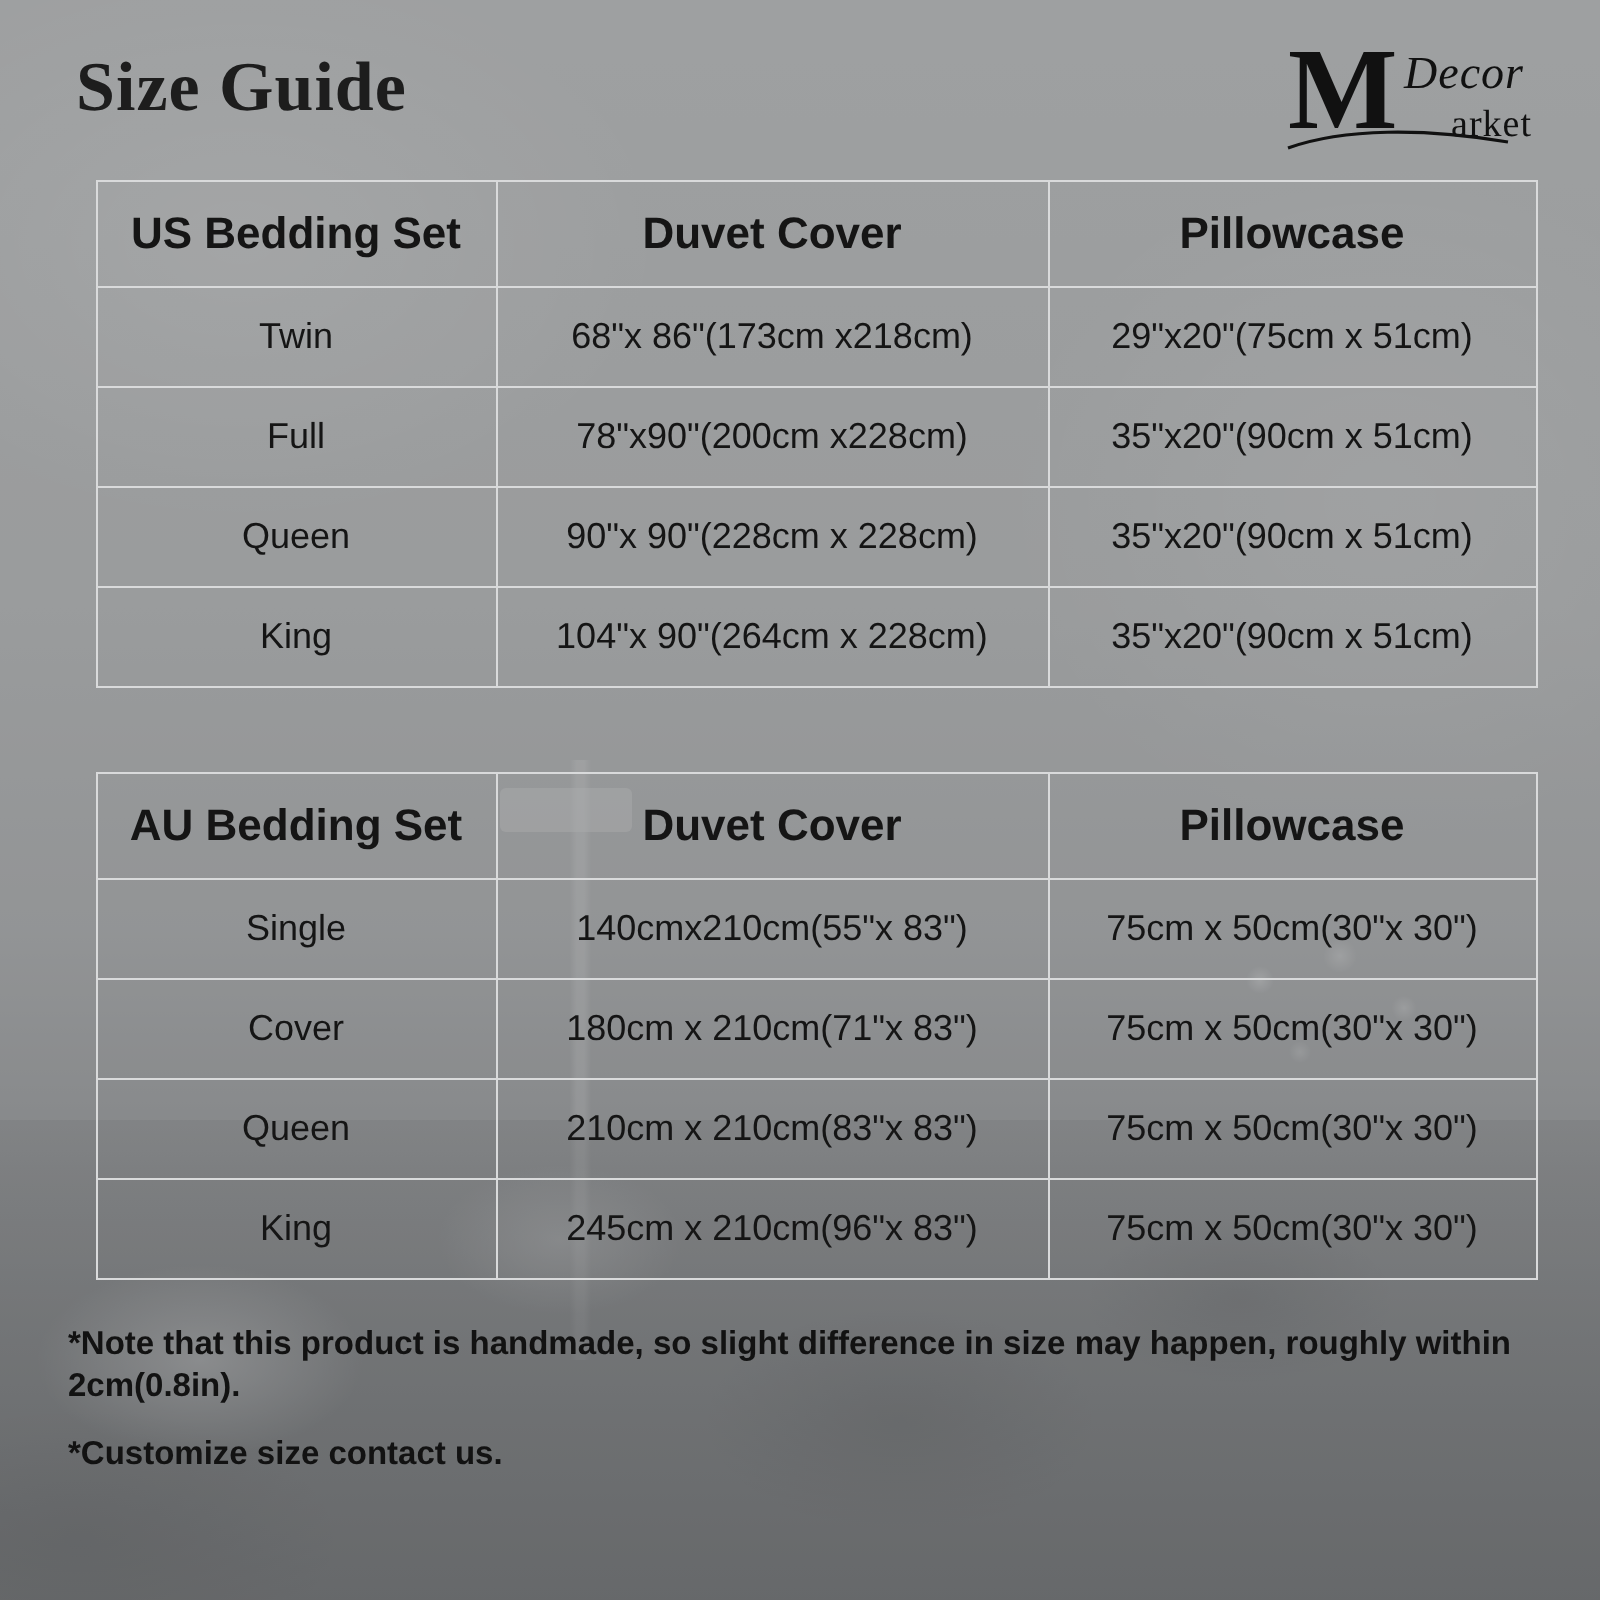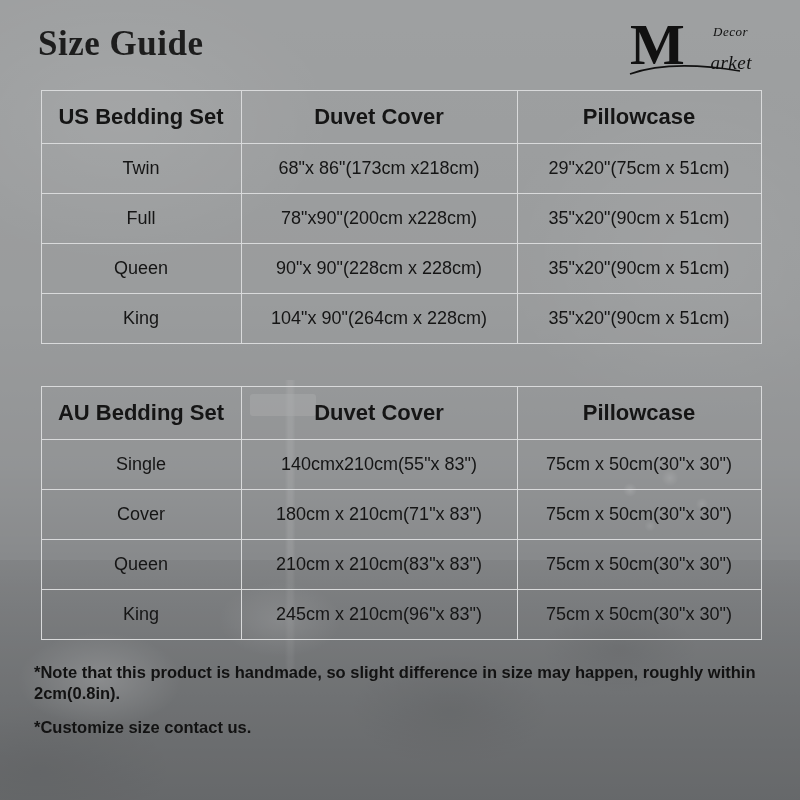--- a/index.html
+++ b/index.html
@@ -80,21 +80,21 @@
     background: rgba(150,152,153,0.56);
   }
 
   
   .content {
     position: relative;
     z-index: 3;
     width: 800px;
     height: 800px;
     box-sizing: border-box;
-    padding: 18px 28px 0 30px;
+    padding: 18px 14px 0 30px;
   }
   .header {
     display: flex;
     align-items: flex-start;
     justify-content: space-between;
     height: 72px;
   }
   .title {
     font-family: "Liberation Serif", serif;
     font-size: 35px;
@@ -109,40 +109,39 @@
     width: 130px;
     height: 66px;
     margin-right: 18px;
   }
   .logo .decor {
     position: absolute;
     right: 6px;
     top: 6px;
     font-family: "Liberation Serif", serif;
     font-style: italic;
-    font-size: 13px;
+    font-size: 23px;
     color: #111;
     letter-spacing: .5px;
   }
   .logo .bigm {
     position: absolute;
     left: 6px;
     top: -2px;
     font-family: "Liberation Serif", serif;
     font-size: 58px;
     font-weight: bold;
     color: #111;
     line-height: 1;
   }
   .logo .market {
     position: absolute;
     right: 2px;
     bottom: 10px;
     font-family: "Liberation Serif", serif;
-    font-style: italic;
     font-size: 19px;
     color: #111;
     letter-spacing: .5px;
   }
   .logo .swash {
     position: absolute;
     left: 4px;
     bottom: 6px;
     width: 120px;
     height: 16px;

